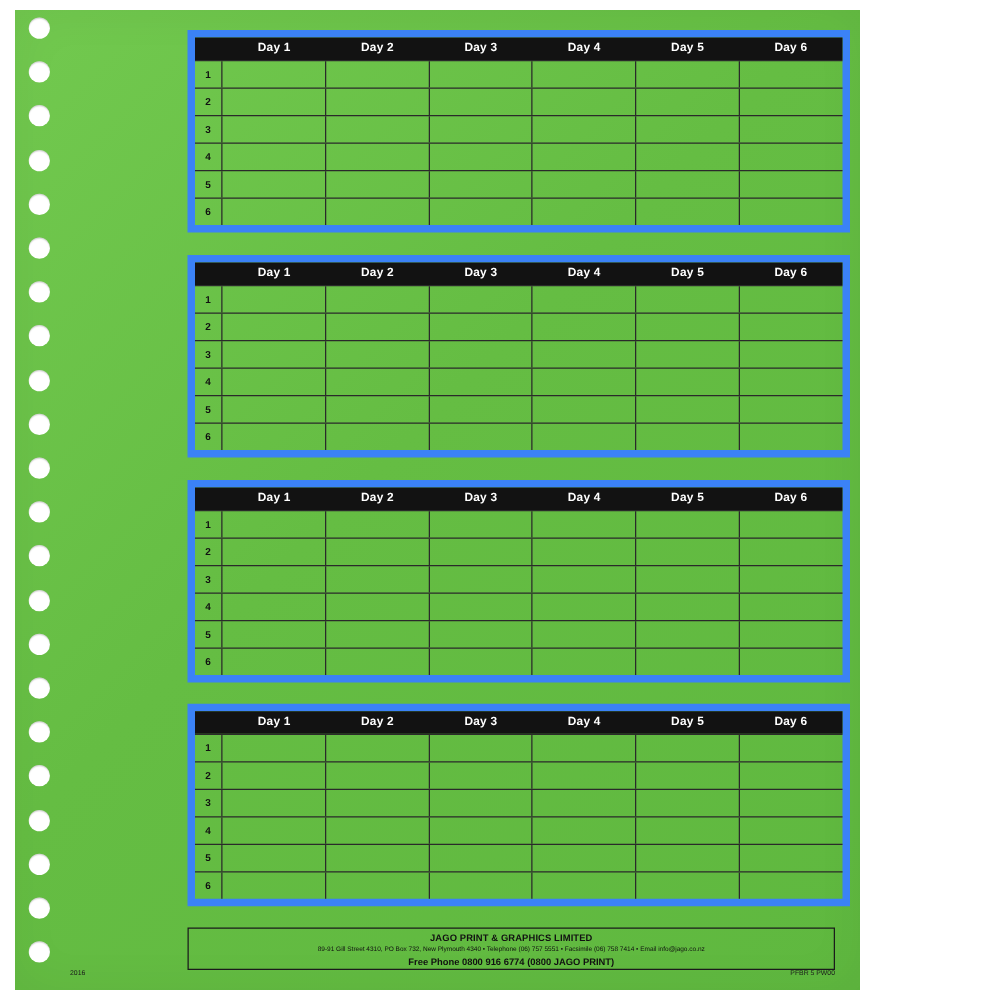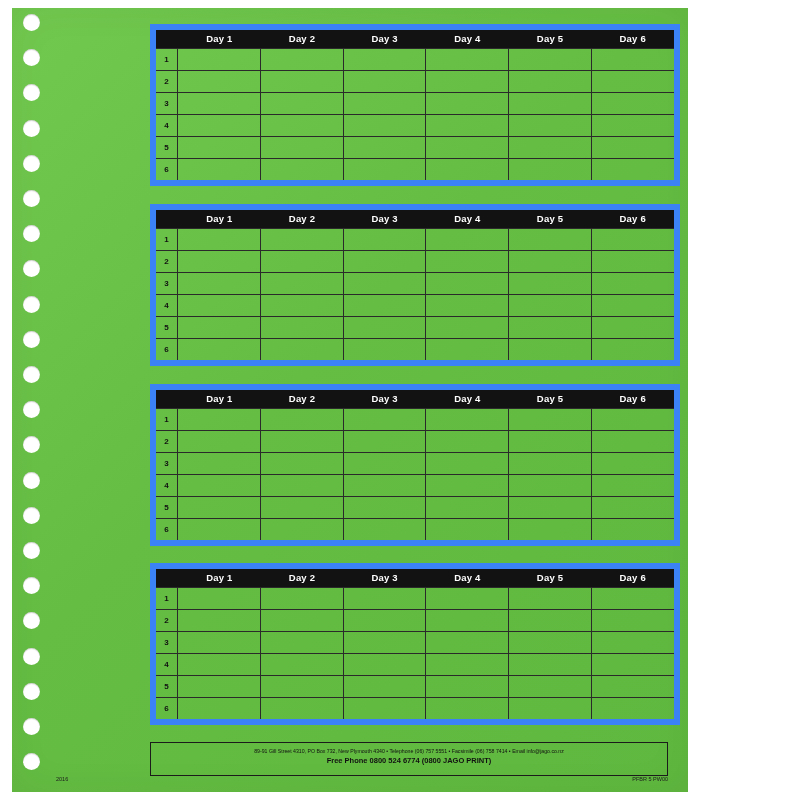--- a/index.html
+++ b/index.html
@@ -488,20 +488,21 @@
             <div class="cell"></div>
             <div class="cell"></div>
             <div class="cell"></div>
             <div class="cell"></div>
           </div>
         </div>
       </div>
     </div>
 
   <div class="footer">
+    <div class="company">JAGO PRINT &amp; GRAPHICS LIMITED</div>
     <div class="addr">89-91 Gill Street 4310, PO Box 732, New Plymouth 4340 • Telephone (06) 757 5551 • Facsimile (06) 758 7414 • Email info@jago.co.nz</div>
-    <div class="phone">Free Phone 0800 524 6774 (0800 JAGO PRINT)</div>
+    <div class="phone">Free Phone 0800 916 6774 (0800 JAGO PRINT)</div>
   </div>
 
   <div class="code-left">2016</div>
   <div class="code-right">PFBR 5 PW00</div>
 
 </div>
 
 </body></html>

